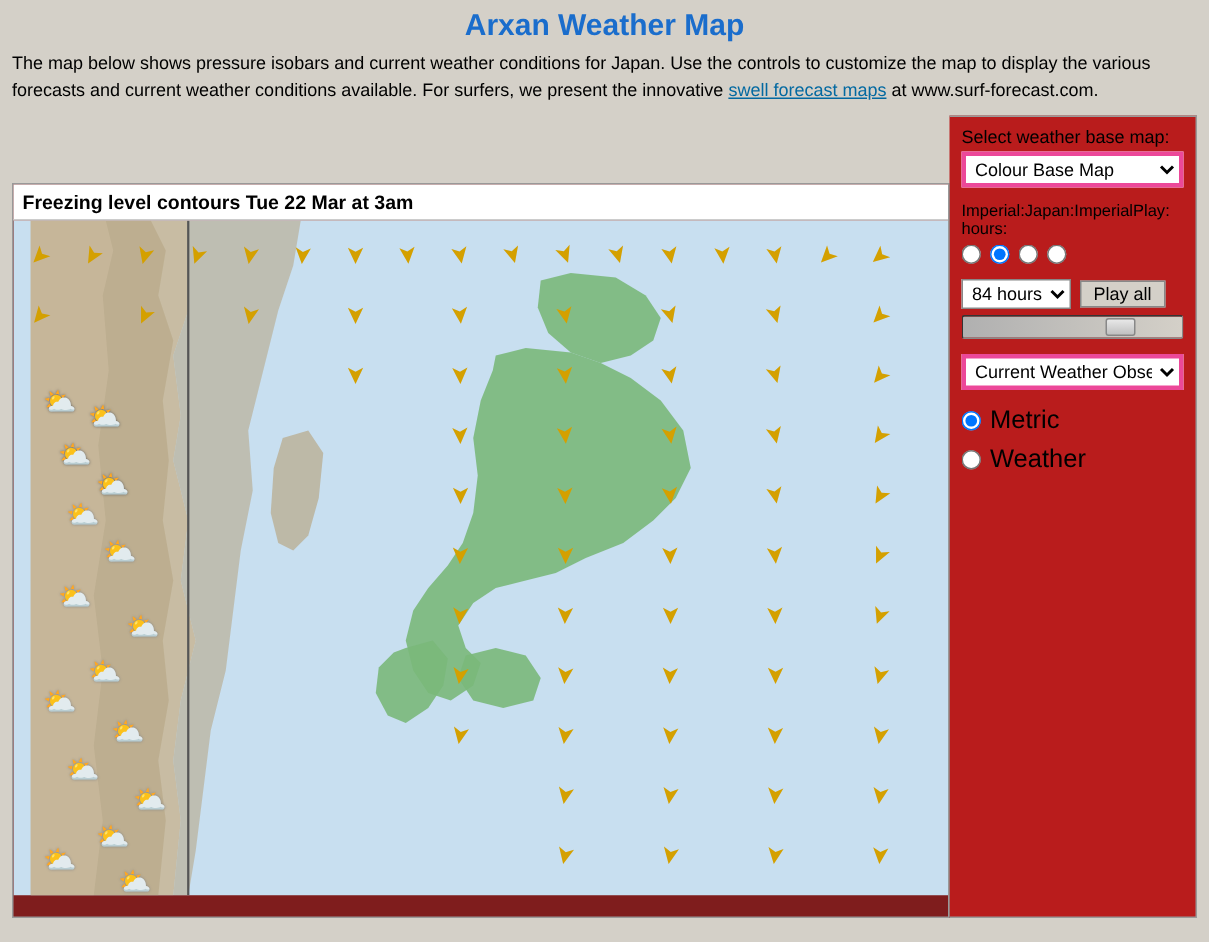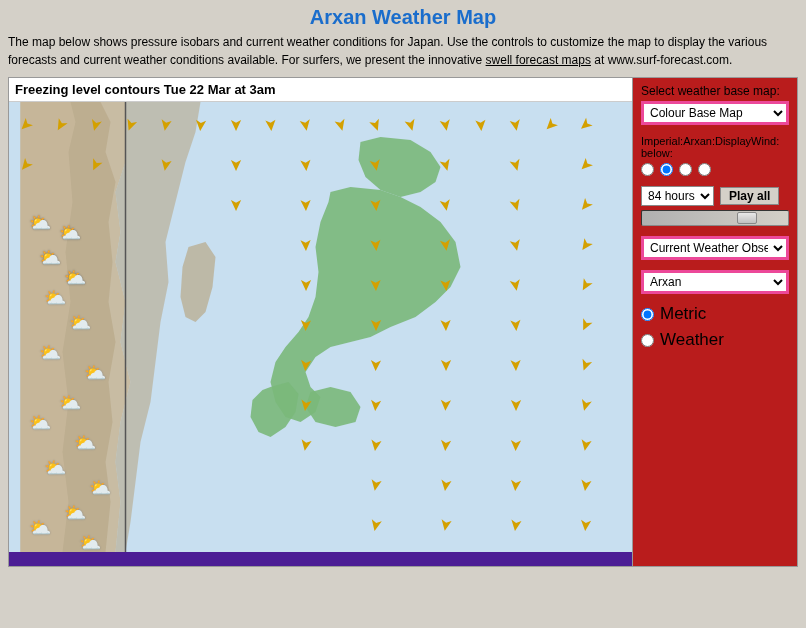--- a/index.html
+++ b/index.html
@@ -23,33 +23,34 @@
       font-weight: bold;
       margin-bottom: 4px;
     }
     #intro-text {
       font-size: 12px;
       color: #000;
       line-height: 1.5;
       margin-bottom: 8px;
     }
     #intro-text a {
-      color: #000000;
+      color: #0369a1;
     }
     #main-area {
       display: flex;
       flex-direction: row;
       gap: 0;
     }
     #map-section {
       flex: 1;
-      background: #4c1d95;
+      background: #7f1d1d;
       border: 1px solid #999;
       position: relative;
       min-height: 490px;
+      margin-top: 45px;
     }
     #map-label {
       background: #fff;
       font-weight: bold;
       font-size: 13px;
       padding: 4px 6px;
       border-bottom: 1px solid #ccc;
     }
     #map-canvas {
       width: 100%;
@@ -127,21 +128,20 @@
       padding: 1px 2px;
       border: 1px solid #888;
       background: #fff;
     }
     .play-btn {
       font-size: 12px;
       padding: 1px 8px;
       border: 1px solid #888;
       background: #d4d0c8;
       cursor: pointer;
-      font-weight: bold;
     }
     .slider-track {
       width: 100%;
       height: 16px;
       background: linear-gradient(to right, #b0b0b0 0%, #d4d0c8 100%);
       border: 1px inset #888;
       position: relative;
       border-radius: 2px;
     }
     .slider-thumb {
@@ -308,22 +308,22 @@
 
     <div id="control-panel">
 
       <div class="control-section">
         <div class="control-label">Select weather base map:</div>
         <select class="control-select"><option>Colour Base Map</option><option>Satellite</option><option>Plain</option></select>
       </div>
 
       <div class="control-section">
         <div class="pressure-label">
-          <span>Imperial:</span><span>Arxan:</span><span>Display</span><span>Wind</span>:<br>
-          <span>below:</span>
+          <span>Imperial:</span><span>Japan:</span><span>Imperial</span><span>Play</span>:<br>
+          <span>hours:</span>
         </div>
         <div class="radio-row">
           <input type="radio" name="overlay" style="">
           <input type="radio" name="overlay" checked="" style="">
           <input type="radio" name="overlay" style="">
           <input type="radio" name="overlay" style="">
         </div>
       </div>
 
       <div class="control-section">
@@ -335,21 +335,20 @@
         <div class="slider-track">
           <div class="slider-thumb"></div>
         </div>
       </div>
 
       <div class="control-section">
         <select class="control-select"><option>Current Weather Observations</option><option>None</option><option>Pressure</option><option>Temperature</option></select>
       </div>
 
       <div class="control-section">
-        <select class="control-select"><option>Arxan</option></select>
       </div>
 
       <div class="control-section">
         <div class="metric-row">
           <input type="radio" name="units" checked="" style="">
           <label>Metric</label>
         </div>
         <div class="metric-row">
           <input type="radio" name="units" style="">
           <label>Weather</label>

